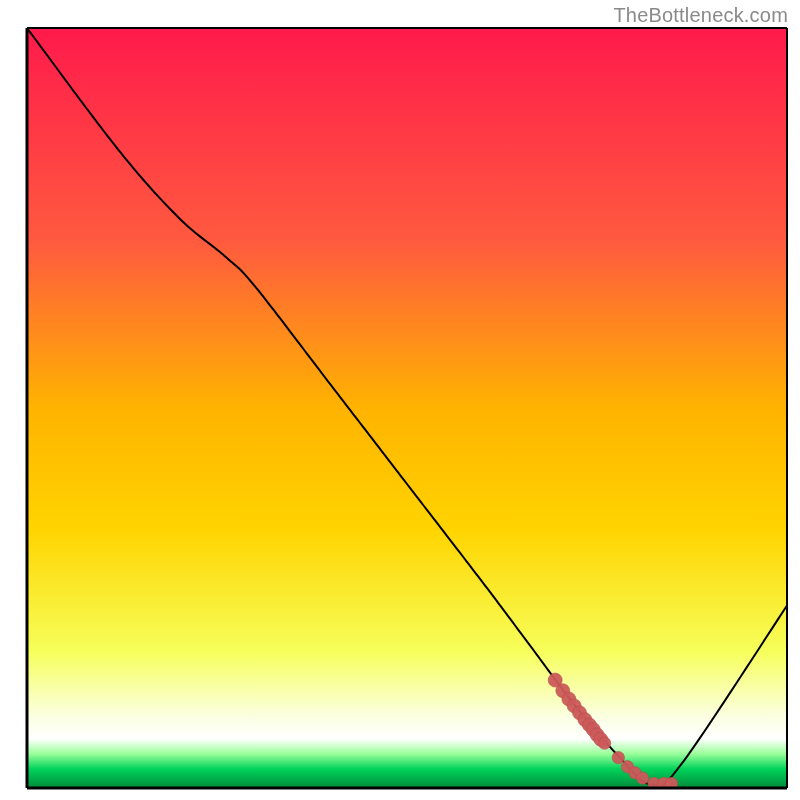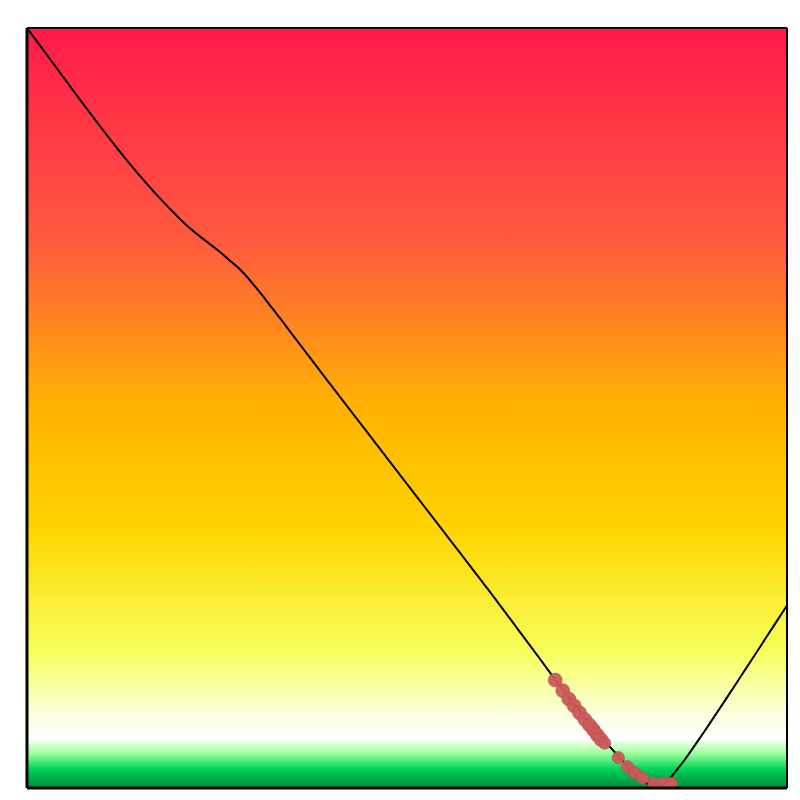--- a/index.html
+++ b/index.html
@@ -28,20 +28,21 @@
   svg {
     position: absolute;
     top: 0;
     left: 0;
   }
 </style>
 </head>
 <body>
 
 <div class="wrap">
+  <div class="attribution">TheBottleneck.com</div>
   <svg id="plot" width="800" height="800" viewBox="0 0 800 800">
       <defs>
         <linearGradient id="bg" x1="0" y1="0" x2="0" y2="1">
           <stop offset="0" stop-color="#ff1a4b"></stop>
           <stop offset="0.28" stop-color="#ff5a3f"></stop>
           <stop offset="0.5" stop-color="#ffb300"></stop>
           <stop offset="0.66" stop-color="#ffd400"></stop>
           <stop offset="0.82" stop-color="#f6ff5a"></stop>
           <stop offset="0.905" stop-color="#fbffe0"></stop>
           <stop offset="0.935" stop-color="#ffffff"></stop>

